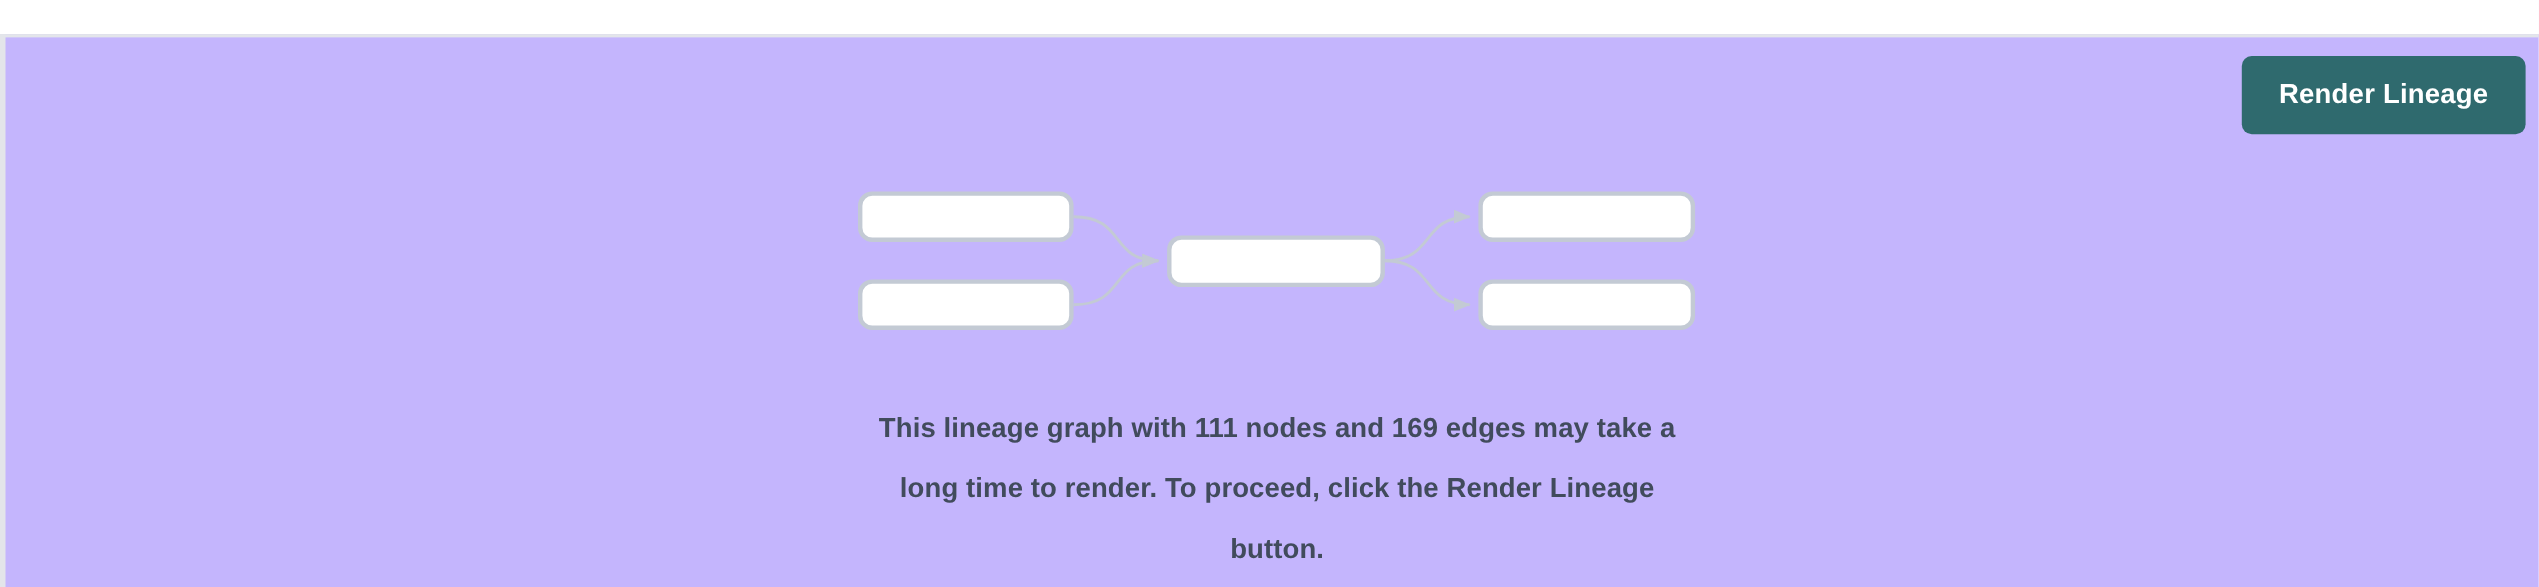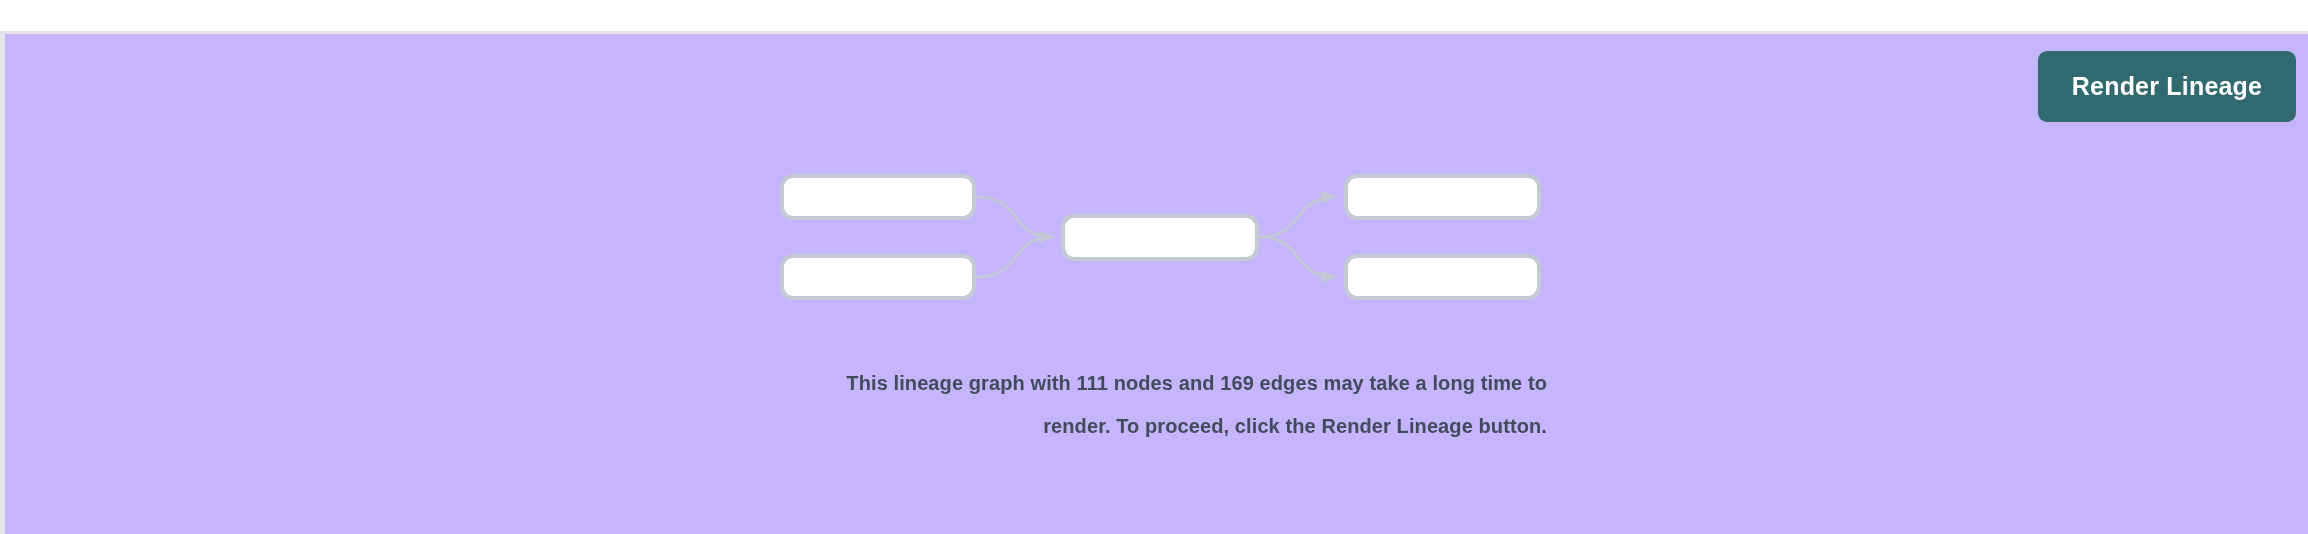--- a/index.html
+++ b/index.html
@@ -79,26 +79,26 @@
   .node-center      { left: 1056px; top: 180px; width: 198px; height: 47px; }
   .node-right-top   { left: 1339px; top: 140px; width: 197px; height: 46px; }
   .node-right-bottom{ left: 1339px; top: 220px; width: 197px; height: 46px; }
 
   
   .message {
     position: absolute;
     left: 770px;
     top: 328px;
     width: 772px;
-    text-align: right;
+    text-align: center;
     color: #414b5c;
     font-family: "Liberation Sans", sans-serif;
-    font-size: 20px;
+    font-size: 25px;
     font-weight: bold;
-    line-height: 43px;
+    line-height: 55px;
     letter-spacing: 0.1px;
   }
 </style>
 </head>
 <body>
 
 <div class="app-panel">
 
   <button class="render-button">Render Lineage</button>
 

